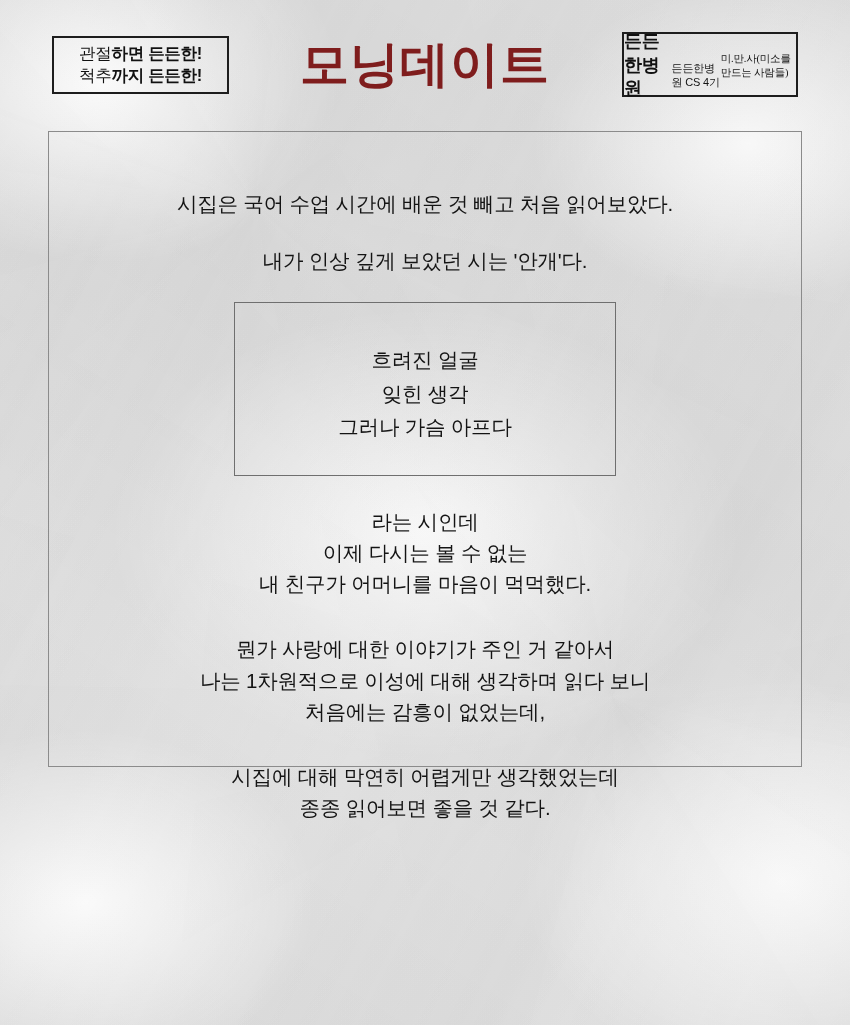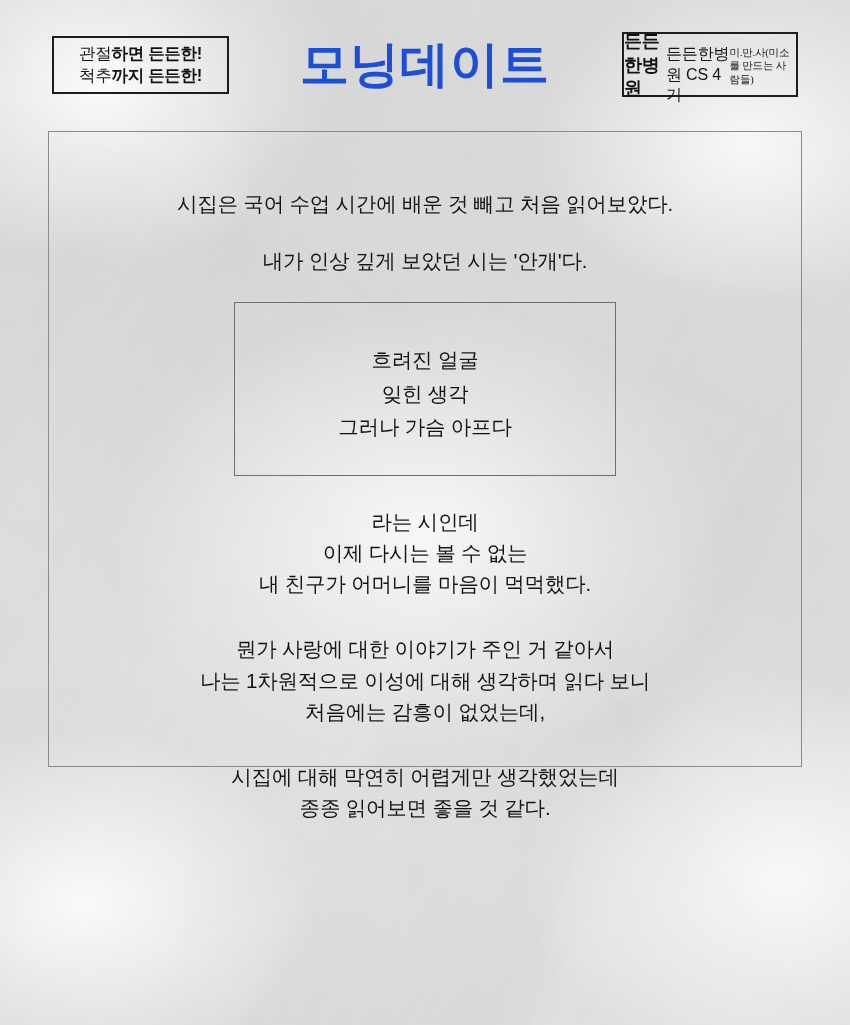--- a/index.html
+++ b/index.html
@@ -82,21 +82,21 @@
   .badge-left .ln span.thin { font-weight: 400; }
 
   .title {
     position: absolute;
     left: 0;
     right: 0;
     top: 32px;
     text-align: center;
     font-size: 49px;
     font-weight: 700;
-    color: #1d4ed8;
+    color: #7f1d1d;
     letter-spacing: 1px;
     font-family: Liberation Serif, serif;
   }
 
   .badge-right {
     position: absolute;
     right: 52px;
     top: 32px;
     width: 176px;
     height: 65px;
@@ -109,21 +109,21 @@
     line-height: 1.3;
     padding-top: 2px;
   }
   .badge-right .b-title {
     font-size: 18px;
     font-weight: 700;
     color: #101010;
     letter-spacing: -0.3px;
   }
   .badge-right .b-sub {
-    font-size: 16px;
+    font-size: 11px;
     color: #141414;
     margin-top: 19px;
     letter-spacing: -0.2px;
   }
   .badge-right .b-sub2 {
     font-size: 10.5px;
     color: #141414;
     margin-top: 1px;
     letter-spacing: -0.2px;
     font-family: Liberation Serif, serif;

